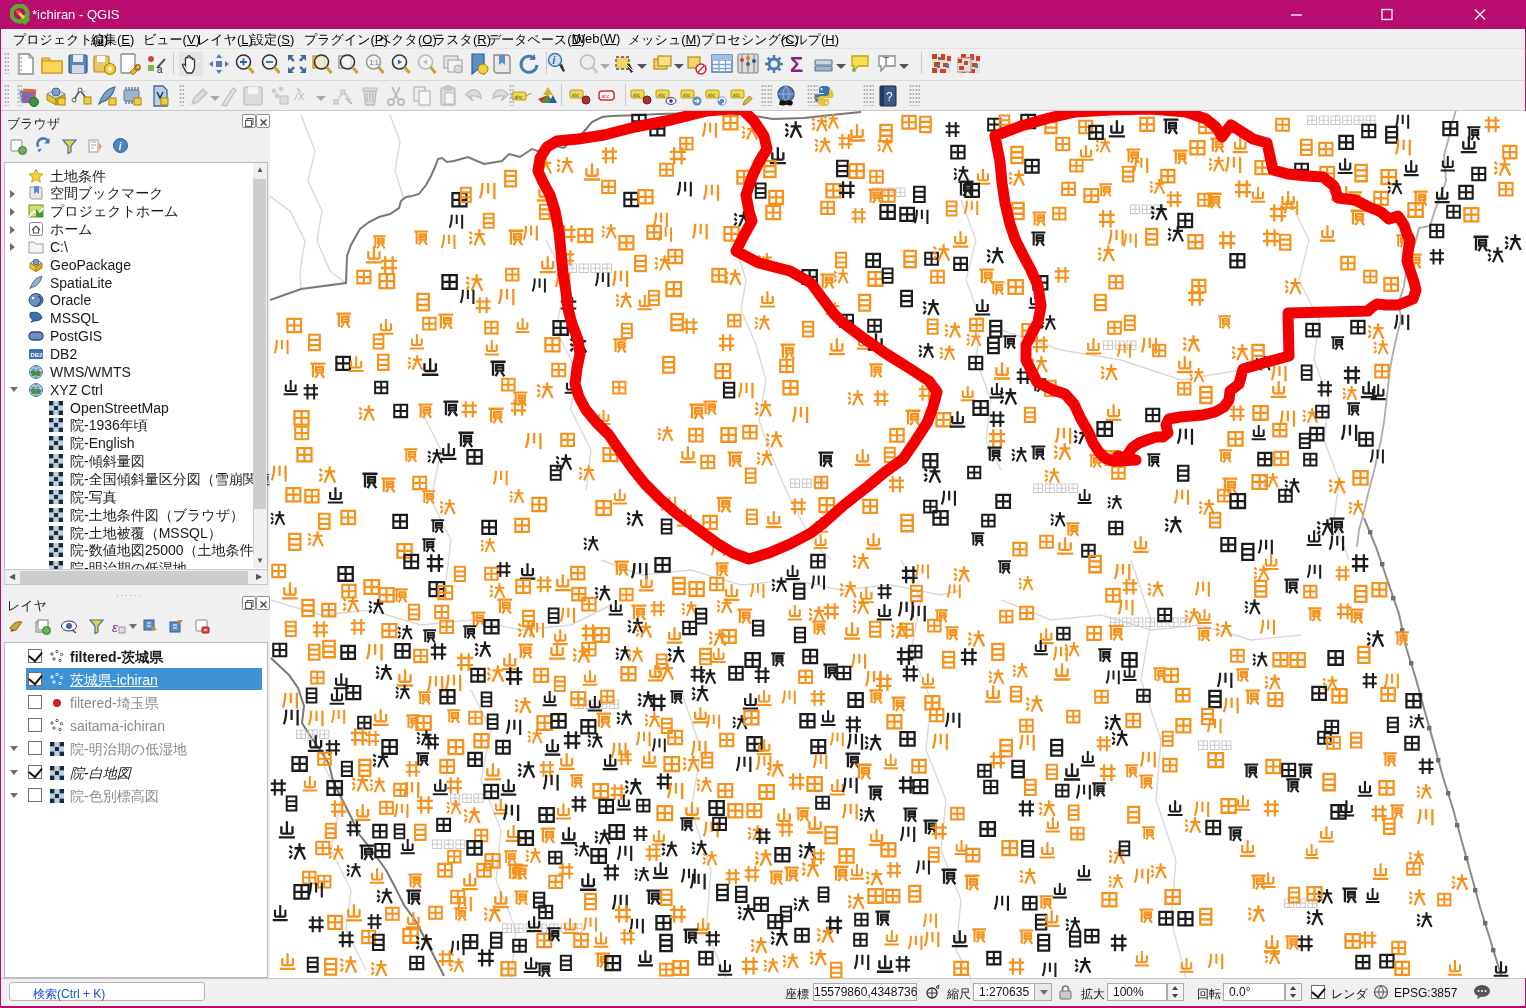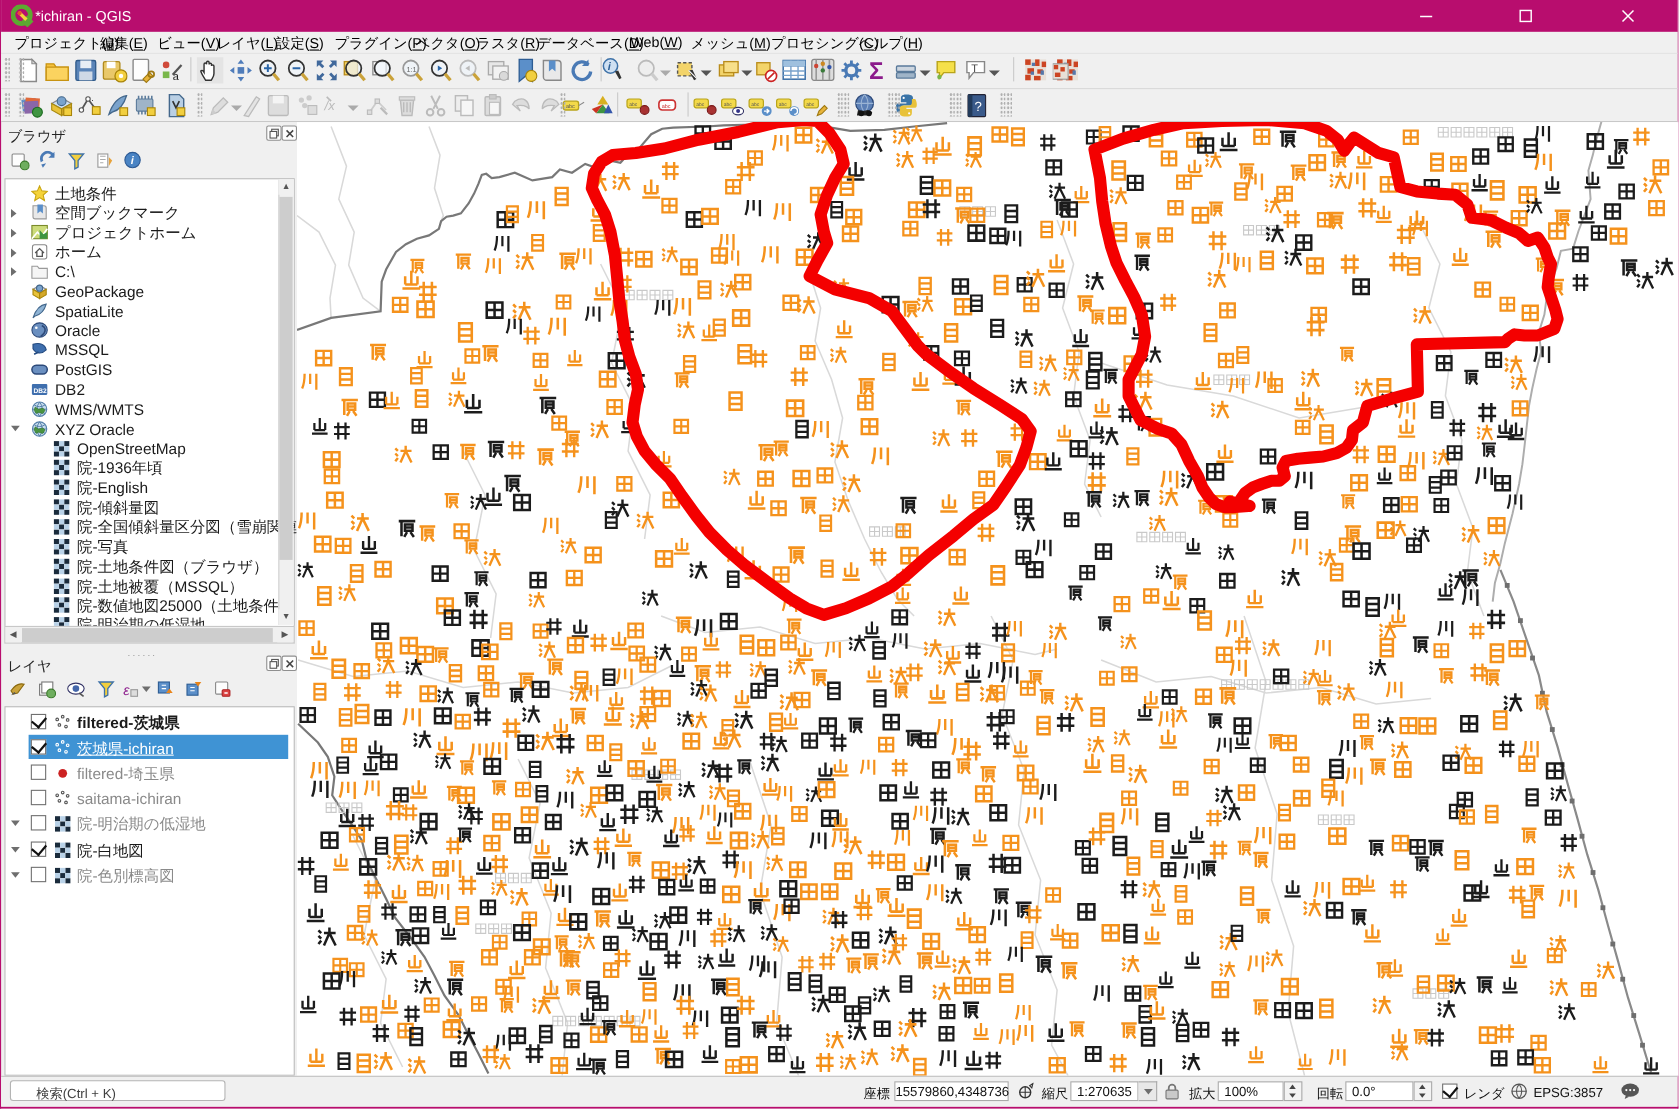--- a/index.html
+++ b/index.html
@@ -531,21 +531,21 @@
         <path d="M1.5 8h13M8 1.5a10 10 0 010 13M8 1.5a10 10 0 000 13M3 4a8 8 0 0010 0M3 12a8 8 0 0110 0" stroke="#5580aa" fill="none" stroke-width="0.9"></path>
         <path d="M4 6l3 2 4-1 2 2-2 3-4-1-2 1-2-3z" fill="#4a9441" stroke="#2a6a2a" stroke-width="0.5"></path>
       </svg>
       <div class="ti" style="left:48px;top:253px">WMS/WMTS</div>
       <div class="exp d" style="left:8px;top:276.20000000000005px"></div>
       <svg style="position:absolute;left:26px;top:271px;width:16px;height:16px" viewBox="0 0 16 16">
         <circle cx="8" cy="8" r="6.5" fill="#c8ddee" stroke="#5580aa"></circle>
         <path d="M1.5 8h13M8 1.5a10 10 0 010 13M8 1.5a10 10 0 000 13M3 4a8 8 0 0010 0M3 12a8 8 0 0110 0" stroke="#5580aa" fill="none" stroke-width="0.9"></path>
         <path d="M4 6l3 2 4-1 2 2-2 3-4-1-2 1-2-3z" fill="#4a9441" stroke="#2a6a2a" stroke-width="0.5"></path>
       </svg>
-      <div class="ti" style="left:48px;top:271px">XYZ Oracle</div>
+      <div class="ti" style="left:48px;top:271px">XYZ Ctrl</div>
       <svg style="position:absolute;left:46px;top:289px;width:16px;height:16px" viewBox="0 0 16 16">
         <g fill="#1a2b3c">
           <rect x="1" y="1" width="4.6" height="4.6"></rect>
           <rect x="10.4" y="1" width="4.6" height="4.6"></rect>
           <rect x="5.7" y="5.7" width="4.6" height="4.6"></rect>
           <rect x="1" y="10.4" width="4.6" height="4.6"></rect>
           <rect x="10.4" y="10.4" width="4.6" height="4.6"></rect>
         </g>
         <g fill="#b9d2e8">
           <rect x="5.7" y="1" width="4.6" height="4.6"></rect>
@@ -842,21 +842,21 @@
           <rect x="1" y="10.4" width="4.6" height="4.6"></rect>
           <rect x="10.4" y="10.4" width="4.6" height="4.6"></rect>
         </g>
         <g fill="#b9d2e8">
           <rect x="5.7" y="1" width="4.6" height="4.6"></rect>
           <rect x="1" y="5.7" width="4.6" height="4.6"></rect>
           <rect x="10.4" y="5.7" width="4.6" height="4.6"></rect>
           <rect x="5.7" y="10.4" width="4.6" height="4.6"></rect>
         </g>
       </svg>
-      <div class="ti" style="left:68px;top:654px;">院-白地図</div>
+      <div class="ti" style="left:68px;top:654px;font-style:italic;">院-白地図</div>
       <div class="exp d" style="left:8px;top:682px"></div>
       <div class="cb" style="left:26px;top:677px"></div>
       <svg style="position:absolute;left:47px;top:677px;width:16px;height:16px" viewBox="0 0 16 16">
         <g fill="#1a2b3c">
           <rect x="1" y="1" width="4.6" height="4.6"></rect>
           <rect x="10.4" y="1" width="4.6" height="4.6"></rect>
           <rect x="5.7" y="5.7" width="4.6" height="4.6"></rect>
           <rect x="1" y="10.4" width="4.6" height="4.6"></rect>
           <rect x="10.4" y="10.4" width="4.6" height="4.6"></rect>
         </g>
@@ -2270,21 +2270,21 @@
 <path d="M725,25 L751,15 L779,7 L806,1 L841,-1 L881,-2 L916,1 L936,8 L946,16 L952,26 L957,19 L961,14 L983,28 L997,32 L1003,59 L1018,63 L1037,65 L1053,66 L1064,75 L1068,87 L1085,89 L1099,96 L1111,101 L1119,108 L1128,105 L1134,114 L1137,123 L1140,129 L1138,141 L1137,150 L1140,159 L1144,171 L1146,179 L1143,188 L1128,194 L1116,194 L1107,193 L1101,197 L1098,200 L1018,202 L1019,245 L997,251 L973,258 L969,273 L960,280 L959,289 L954,296 L945,301 L933,304 L921,305 L910,306 L899,308 L896,314 L898,322 L893,326 L886,326 L877,329 L869,332 L862,337 L858,343 L861,348 L865,349 L850,350 L843,350 L835,347 L829,341 L823,332 L819,322 L811,308 L804,293 L795,283 L783,279 L767,271 L756,249 L756,234 L768,211 L771,195 L768,175 L761,159 L753,144 L745,128 L740,113 L735,92 L732,72 L730,51 Z"></path>
 <path d="M848,345 L866,349"></path>
 </g>
 </svg></div>
 <div id="status">
   <svg style="position:absolute;left:12px;top:6px" width="14" height="14" viewBox="0 0 14 14">
         <circle cx="6" cy="6" r="4" fill="none" stroke="#888" stroke-width="1.4"></circle>
         <path d="M9 9l4 4" stroke="#888" stroke-width="1.4"></path>
       </svg>
   <div class="sbox" style="left:8px;top:3px;width:196px;height:19px;border-radius:3px;border-color:#b4b4b4"></div>
-  <span style="position:absolute;left:32px;top:7px;color:#404040">検索(Ctrl + K)</span>
+  <span style="position:absolute;left:32px;top:7px;color:#1d4ed8">検索(Ctrl + K)</span>
   <span class="slbl" style="left:784px">座標</span>
   <div class="sbox" style="left:812px;top:4px;width:104px;height:18px;text-align:center;line-height:17px">15579860,4348736</div>
   <svg style="position:absolute;left:923px;top:5px" width="17" height="17" viewBox="0 0 17 17">
         <circle cx="8" cy="9" r="5" fill="none" stroke="#333" stroke-width="1.3"></circle>
         <path d="M3 9h10M8 4v10M12 3l3-2-1 4z" stroke="#333" fill="none"></path>
       </svg>
   <span class="slbl" style="left:946px">縮尺</span>
   <div class="sbox" style="left:972px;top:4px;width:62px;height:18px;padding-left:5px;line-height:17px">1:270635</div>
   <div style="position:absolute;left:1034px;top:4px;width:17px;height:18px;background:#e8e8e8;border:1px solid #a9a9a9;border-left:none"></div>
   <div class="exp d" style="left:1039px;top:11px"></div>

